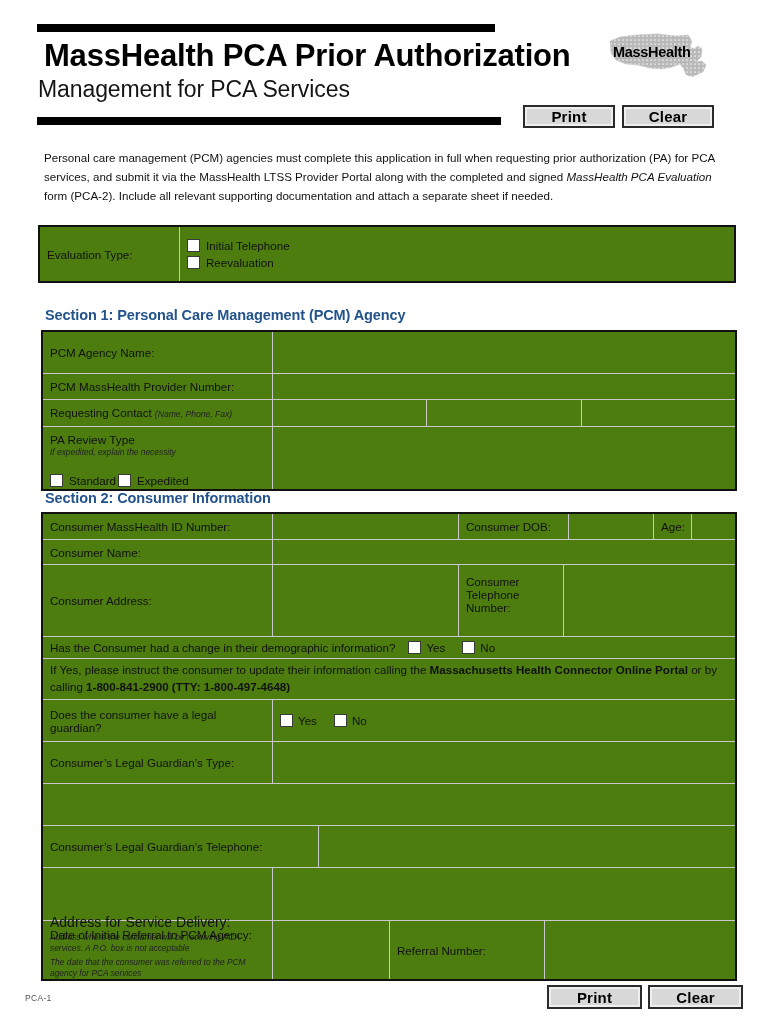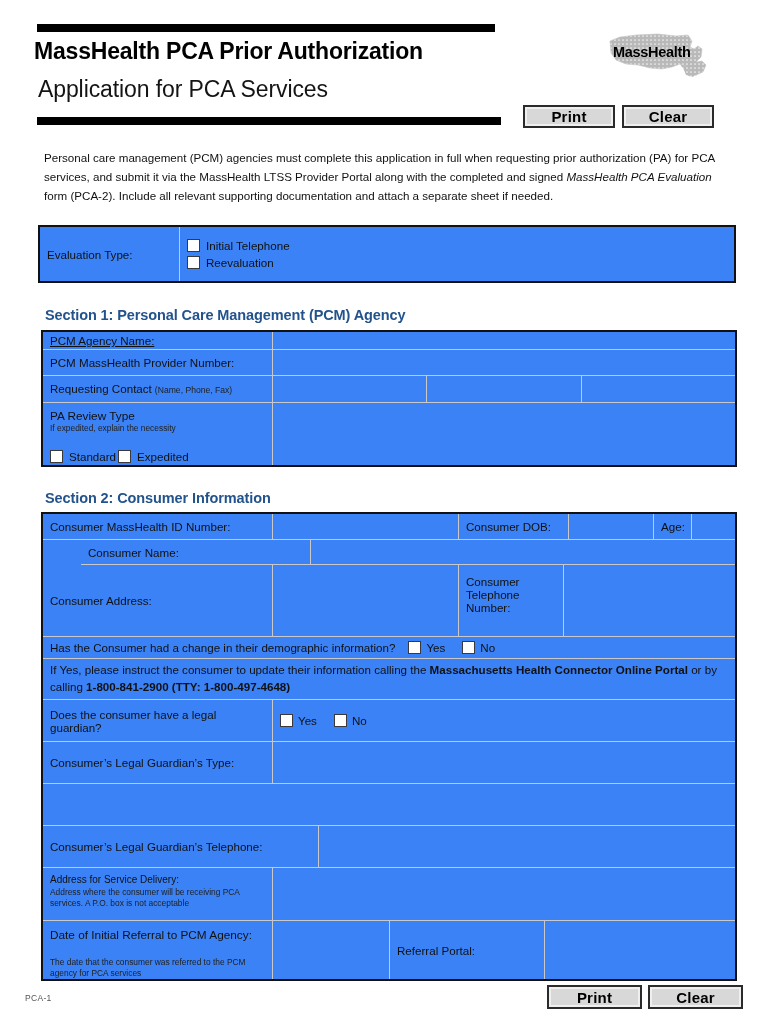--- a/index.html
+++ b/index.html
@@ -11,22 +11,22 @@
     overflow: hidden;
   }
   .page { position: relative; width: 770px; height: 1024px; background: #fff; }
 
   
   .hdr-bar { position: absolute; background: #000; }
   .hdr-bar.top    { left: 37px; top: 24px;  width: 458px; height: 8px; }
   .hdr-bar.bottom { left: 37px; top: 117px; width: 464px; height: 8px; }
 
   .title-main {
-    position: absolute; left: 34px; top: 38px;
-    font-size: 23px; font-weight: bold; letter-spacing: -0.2px;
+    position: absolute; left: 44px; top: 38px;
+    font-size: 31px; font-weight: bold; letter-spacing: -0.2px;
     white-space: nowrap; color: #000;
   }
   .title-sub {
     position: absolute; left: 38px; top: 76px;
     font-size: 23px; font-weight: 400; letter-spacing: -0.1px;
     white-space: nowrap; color: #141414;
   }
 
   
   .logo { position: absolute; left: 606px; top: 31px; width: 110px; height: 52px; }
@@ -55,35 +55,35 @@
   .intro {
     position: absolute; left: 44px; top: 148px; width: 690px;
     font-size: 11.6px; line-height: 19px; color: #111;
   }
   .intro i { font-style: italic; }
 
   
   .gbox {
     position: absolute;
     border: 2px solid #111;
-    background: #3b82f6;
+    background: #4d7c0f;
   }
   .grow { display: flex; border-bottom: 1px solid #c9c9c9; }
   .grow:last-child { border-bottom: none; }
   .gcell {
     border-right: 1px solid #c9c9c9;
     padding: 5px 7px;
     font-size: 11.6px;
     display: flex; flex-direction: column; justify-content: center;
     color: #111;
     min-width: 0;
   }
   .gcell:last-child { border-right: none; }
   .gcell.top { justify-content: flex-start; }
-  .sub { font-size: 8.4px; color: #222; line-height: 11px; }
+  .sub { font-size: 8.4px; font-style: italic; color: #222; line-height: 11px; }
 
   
   .evalbox { left: 38px; top: 225px; width: 698px; height: 58px; }
   .evalbox .grow { height: 100%; }
   .eval-label { width: 140px; }
   .cb-line { display: flex; align-items: center; gap: 6px; line-height: 17px; }
 
   
   .cb {
     display: inline-block; width: 13px; height: 13px;
@@ -95,30 +95,30 @@
   .sec-head {
     position: absolute;
     font-size: 14.5px; font-weight: bold; color: #23538c;
     letter-spacing: -0.1px; white-space: nowrap;
   }
   .sec1-head { left: 45px; top: 307px; }
   .sec2-head { left: 45px; top: 490px; }
 
   
   .tbl1 { left: 41px; top: 330px; width: 696px; }
-  .tbl1 .r1 { height: 18px; text-decoration: underline; }
+  .tbl1 .r1 { height: 42px; }
   .tbl1 .r2 { height: 26px; }
   .tbl1 .r3 { height: 27px; }
   .tbl1 .r4 { height: 62px; }
   .c1-label { width: 230px; }
 
   
   .tbl2 { left: 41px; top: 512px; width: 696px; }
   .tbl2 .rA { height: 26px; }
-  .tbl2 .rB { height: 25px; margin-left: 38px; }
+  .tbl2 .rB { height: 25px; }
   .tbl2 .rC { height: 72px; }
   .tbl2 .rD { height: 22px; }
   .tbl2 .rE { height: 41px; }
   .tbl2 .rF { height: 42px; }
   .tbl2 .rG { height: 42px; }
   .tbl2 .rH { height: 42px; }
   .tbl2 .rI { height: 42px; }
   .tbl2 .rJ { height: 53px; }
   .tbl2 .rK { height: 58px; }
 
@@ -134,21 +134,21 @@
 </style>
 </head>
 <body>
 
 <div class="page">
 
   <div class="hdr-bar top"></div>
   <div class="hdr-bar bottom"></div>
 
   <div class="title-main">MassHealth PCA Prior Authorization</div>
-  <div class="title-sub">Application for PCA Services</div>
+  <div class="title-sub">Management for PCA Services</div>
 
   <div class="logo">
     <svg width="110" height="52" viewBox="0 0 110 52">
       <defs>
         <pattern id="dots" width="4" height="4" patternUnits="userSpaceOnUse">
           <rect width="4" height="4" fill="#b9b9b9"></rect>
           <circle cx="1" cy="1" r="0.85" fill="#f2f2f2"></circle>
         </pattern>
       </defs>
       <path d="M4,10 L14,6 L30,4 L52,3 L70,5 L82,4 L86,10 L84,16 L88,18 L92,15 L96,18
@@ -293,33 +293,33 @@
       <div class="gcell" style="flex:1;"></div>
     </div>
 
     <div class="grow rI">
       <div class="gcell" style="width:276px;">Consumer’s Legal Guardian’s Telephone:</div>
       <div class="gcell" style="flex:1;"></div>
     </div>
 
     <div class="grow rJ">
       <div class="gcell top" style="width:230px;padding-top:6px;">
-        <div style="font-size:10px;">Address for Service Delivery:</div>
+        <div style="font-size:14px;margin-top:40px;">Address for Service Delivery:</div>
         <div class="sub" style="margin-top:2px;">Address where the consumer will be receiving PCA services. A P.O. box is not acceptable</div>
       </div>
       <div class="gcell" style="flex:1;"></div>
     </div>
 
     <div class="grow rK">
       <div class="gcell top" style="width:230px;padding-top:6px;">
         <div style="font-size:11.8px;line-height:16px;">Date of Initial Referral to PCM Agency:</div>
         <div class="sub" style="margin-top:14px;">The date that the consumer was referred to the PCM agency for PCA services</div>
       </div>
       <div class="gcell" style="width:117px;"></div>
-      <div class="gcell" style="width:155px;">Referral Portal:</div>
+      <div class="gcell" style="width:155px;">Referral Number:</div>
       <div class="gcell" style="flex:1;"></div>
     </div>
 
   </div>
 
   <div class="btn btn-print-bot">Print</div>
   <div class="btn btn-clear-bot">Clear</div>
 
   <div class="footer-code">PCA-1</div>
 

